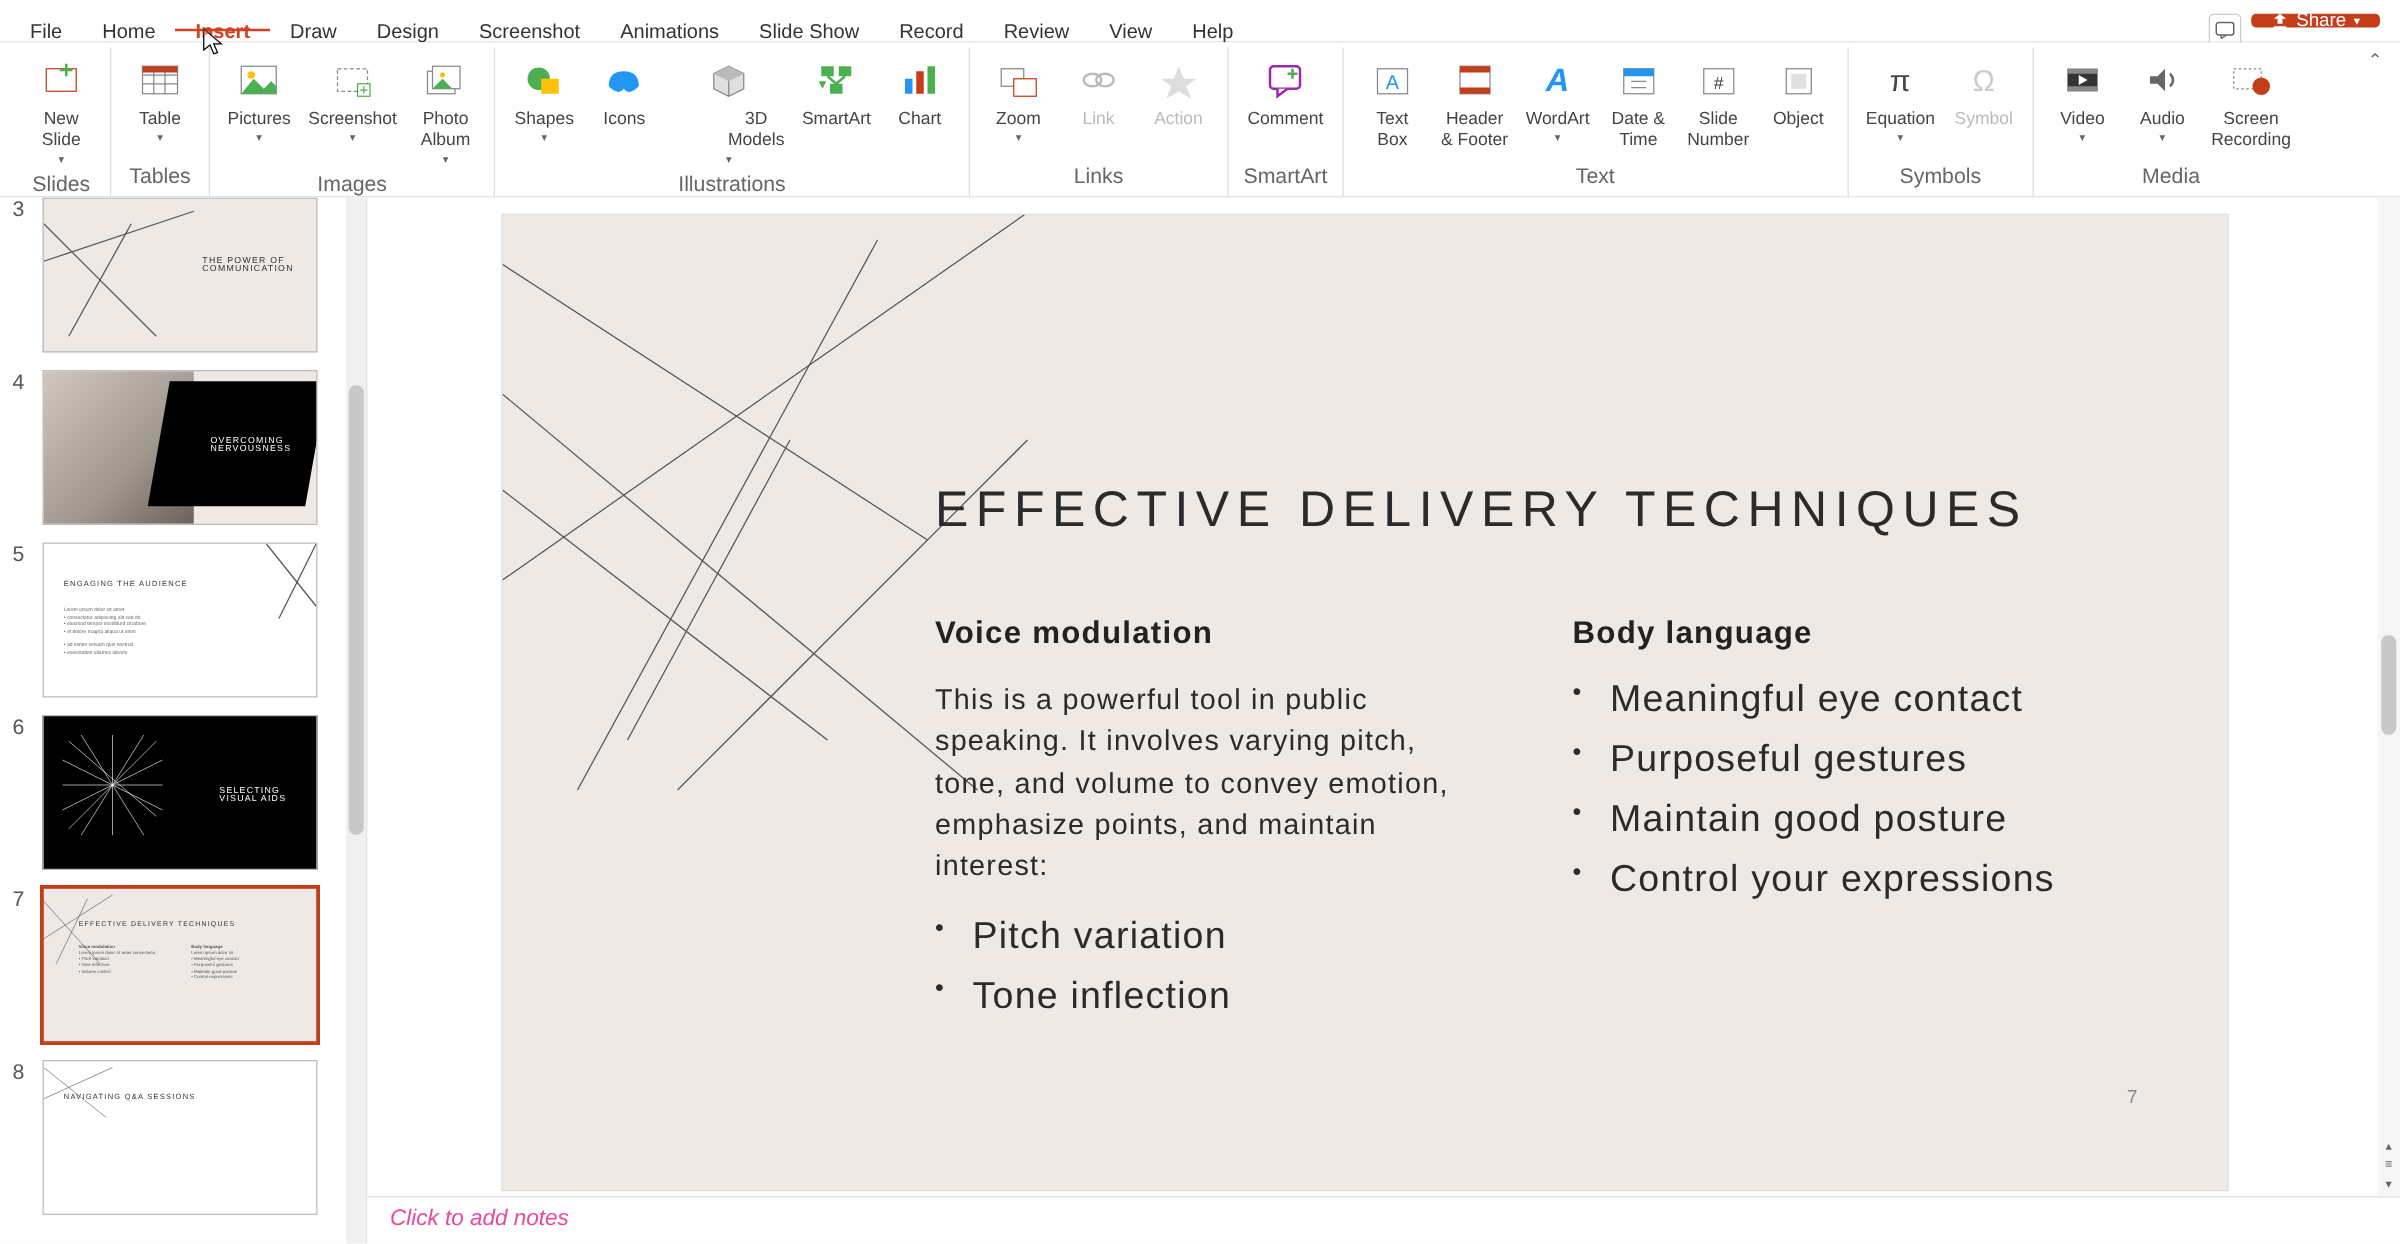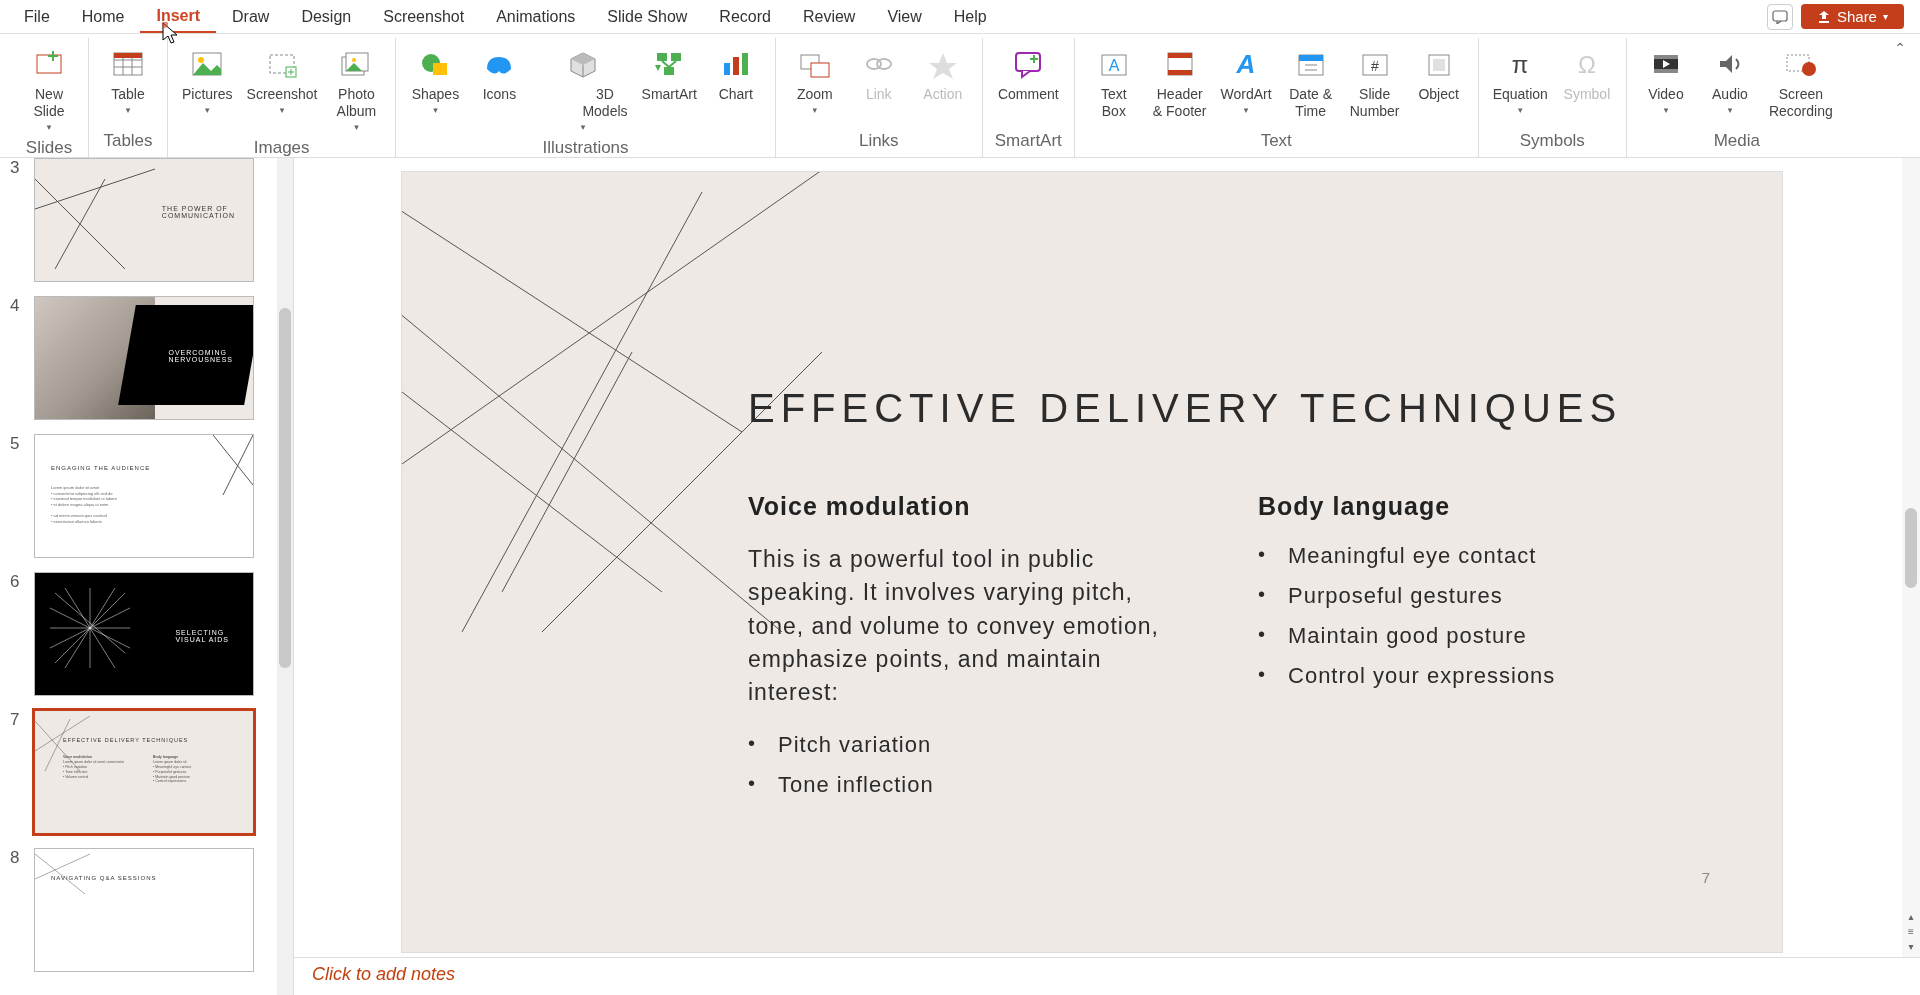--- a/index.html
+++ b/index.html
@@ -1,19 +1,19 @@
 <!DOCTYPE html>
 <html><head>
 <meta charset="utf-8">
 <style>
 * { margin: 0; padding: 0; box-sizing: border-box; }
 body { font-family: "Segoe UI", Arial, sans-serif; font-size: 13px; background: #fff; overflow: hidden; width: 1920px; height: 995px; }
 
 
-.menubar { display: flex; align-items: center; height: 34px; padding: 11px 8px; border-bottom: 1px solid #e0e0e0; background: #fff; }
+.menubar { display: flex; height: 34px; padding: 11px 8px; border-bottom: 1px solid #e0e0e0; background: #fff; }
 .menubar .tab { padding: 6px 16px; cursor: pointer; font-size: 16px; color: #333; }
 .menubar .tab.active { font-weight: bold; border-bottom: 2px solid #d04423; color: #d04423; }
 .menubar .spacer { flex: 1; }
 .menubar .icon-btn { width: 26px; height: 26px; border: 1px solid #ccc; border-radius: 4px; display: flex; align-items: center; justify-content: center; margin-right: 8px; cursor: pointer; }
 .share-btn { background: #c43e1c; color: #fff; padding: 4px 16px; border-radius: 4px; display: flex; align-items: center; gap: 6px; font-size: 15px; cursor: pointer; margin-right: 8px; }
 .share-btn .caret { font-size: 10px; }
 
 
 .ribbon { display: flex; height: 124px; padding: 4px 10px 0 10px; border-bottom: 1px solid #ddd; background: #fff; position: relative; }
 .ribbon-group { display: flex; flex-direction: column; align-items: center; border-right: 1px solid #ddd; padding: 0 12px; }
@@ -45,30 +45,30 @@
 .canvas-area { flex: 1; position: relative; overflow: hidden; }
 .slide-canvas { position: absolute; left: 108px; top: 14px; width: 1380px; height: 780px; background: #efe9e5; box-shadow: 0 0 0 1px #ddd; overflow: hidden; }
 .slide-canvas svg.deco { position: absolute; left: 0; top: -40px; width: 480px; height: 520px; }
 .slide-title { position: absolute; left: 346px; top: 214px; font-size: 40px; letter-spacing: 6px; color: #2b2b2b; font-weight: 500; }
 .col { position: absolute; top: 320px; width: 420px; }
 .col.left { left: 346px; }
 .col.right { left: 856px; }
 .subhead { font-size: 25px; font-weight: 700; letter-spacing: 1px; color: #222; margin-bottom: 22px; }
 .para { font-size: 23px; letter-spacing: 1px; line-height: 1.45; color: #2b2b2b; margin-bottom: 22px; }
 .bullets { list-style: none; }
-.bullets li { font-size: 22px; letter-spacing: 1px; color: #2b2b2b; margin-bottom: 14px; display: flex; gap: 22px;}
+.bullets li { font-size: 30px; letter-spacing: 1px; color: #2b2b2b; margin-bottom: 14px; display: flex; gap: 22px;}
 .bullets li::before { content: "•"; font-size: 20px; color: #2b2b2b; }
 .pagenum { position: absolute; right: 72px; bottom: 66px; font-size: 15px; color: #888; }
 
 .editor .vscroll { position: absolute; right: 0; top: 0; bottom: 0; width: 18px; background: #f6f6f6; }
 .editor .vscroll .thumb { position: absolute; left: 3px; right: 3px; top: 350px; height: 80px; background: #c8c8c8; border-radius: 6px; }
 .fit-controls { position: absolute; right: 2px; bottom: 2px; display: flex; flex-direction: column; gap: 1px; z-index: 5;}
 .fit-controls span { width: 14px; height: 14px; font-size: 10px; color: #666; text-align: center; cursor: pointer;}
 
-.notes { height: 38px; border-top: 1px solid #ddd; background: #fff; padding: 6px 18px; color: #c2410c; font-size: 18px; font-style: italic; }
+.notes { height: 38px; border-top: 1px solid #ddd; background: #fff; padding: 6px 18px; color: #ec4899; font-size: 18px; font-style: italic; }
 
 
 .t3 { background:#efe9e5; }
 .t3 .lines { position:absolute; left:0; top:0; width:100%; height:100%; }
 .t3 .txt { position:absolute; right:18px; top:46px; font-size:7px; letter-spacing:1px; color:#333; text-align:left;}
 .t4 { background:#efe9e5; }
 .t4 .photo { position:absolute; left:0; top:0; width:55%; height:100%; background:linear-gradient(135deg,#d0c8c0,#a0978f 60%,#6b625a); }
 .t4 .blk { position:absolute; right:0; top:8px; width:58%; height:82%; background:#000; transform:skewX(-10deg); transform-origin:left; }
 .t4 .txt { position:absolute; right:20px; top:52px; color:#fff; font-size:7px; letter-spacing:1px;}
 .t5 { background:#fff; }

